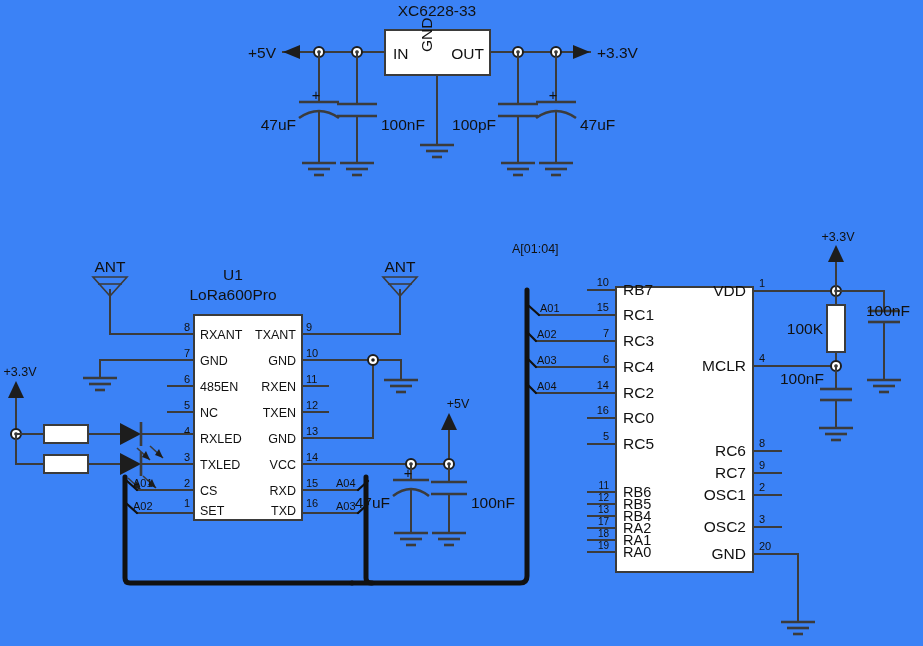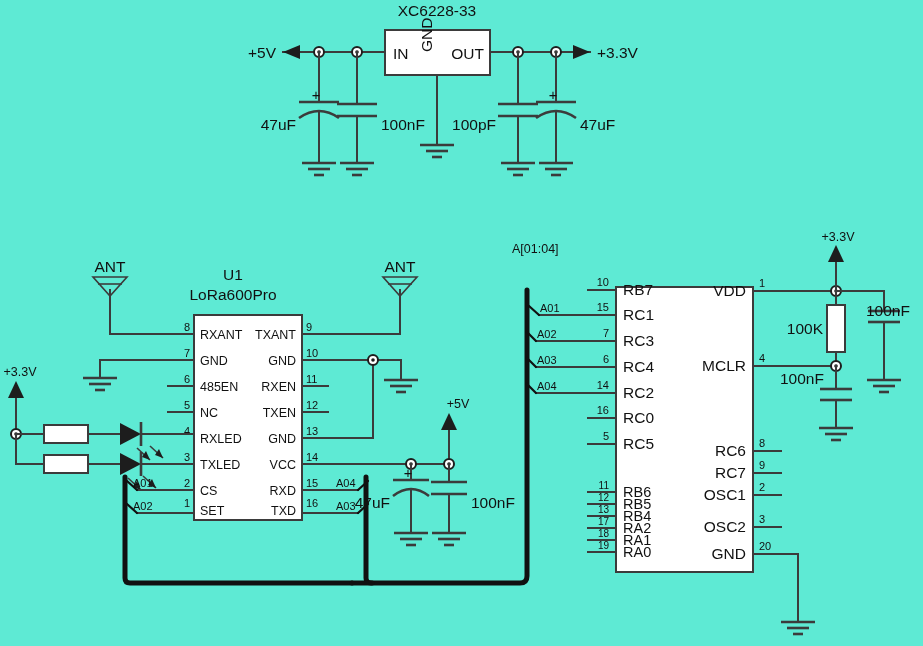--- a/index.html
+++ b/index.html
@@ -4,21 +4,21 @@
 <style>
   html,body{margin:0;padding:0;background:#ffffff;}
   body{
     font-family:"Liberation Sans","DejaVu Sans",sans-serif;
     color:#1a1a1a;
   }
   #sheet{
     position:relative;
     width:923px;
     height:646px;
-    background:#5eead4;
+    background:#3b82f6;
     overflow:hidden;
   }
   svg#schematic{
     position:absolute;
     left:0; top:0;
     width:923px;
     height:646px;
   }
   .wire{stroke:#3b3b3b;stroke-width:2;fill:none;stroke-linecap:square;}
   .thinwire{stroke:#3b3b3b;stroke-width:1.6;fill:none;}

